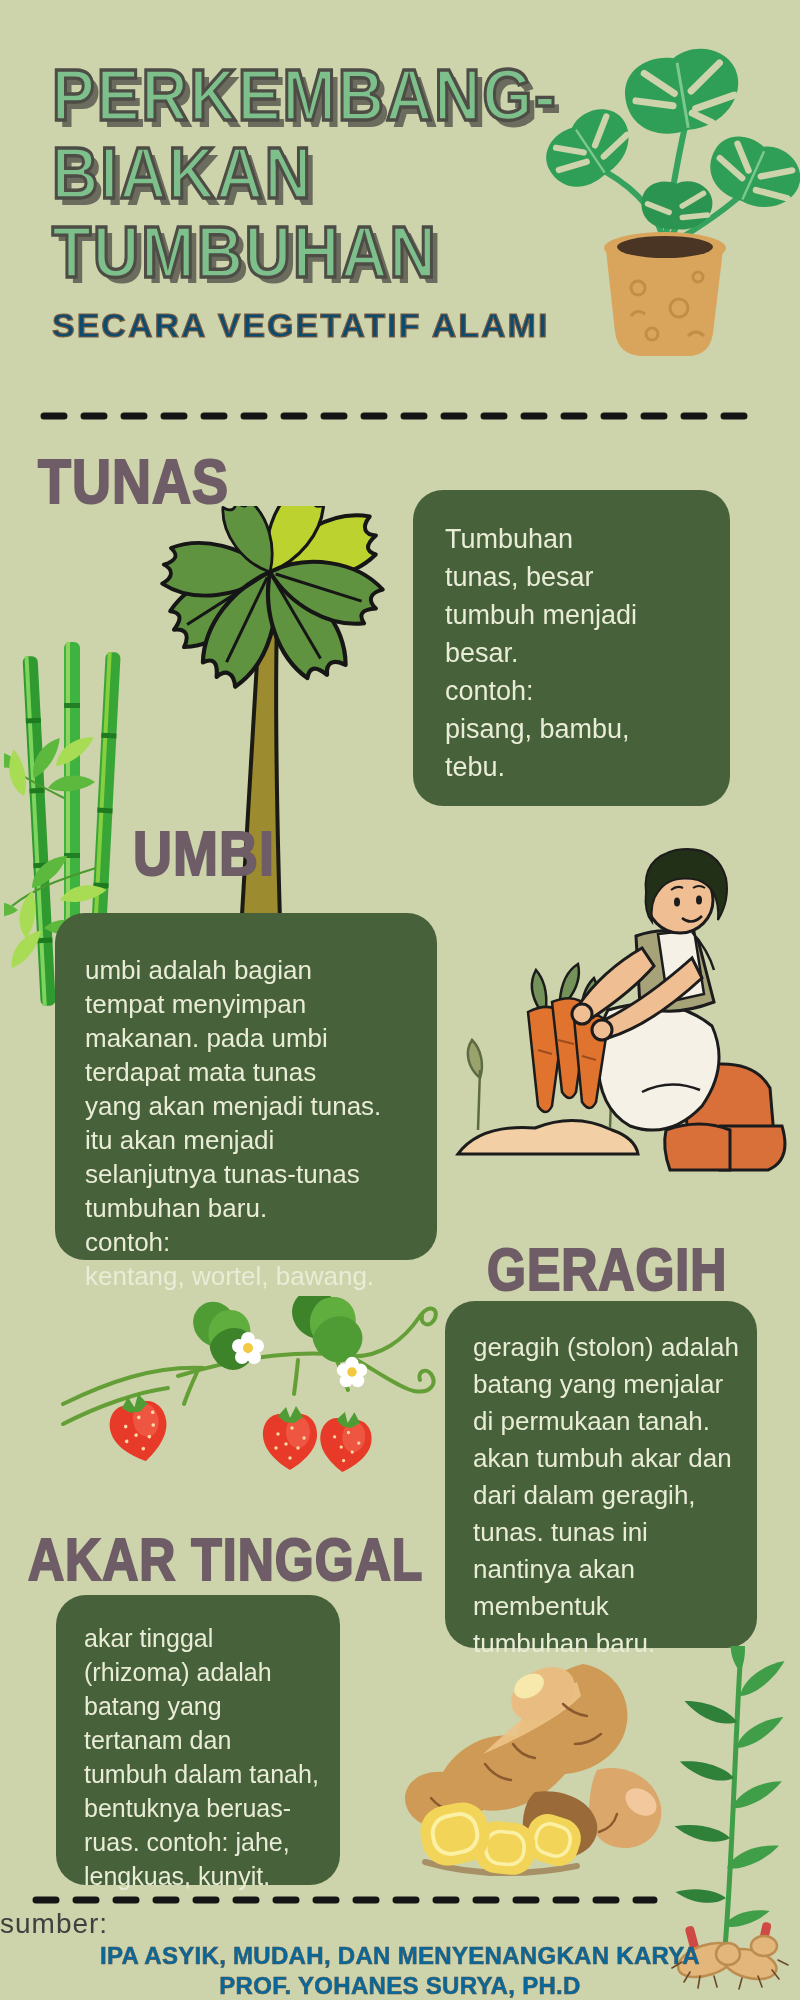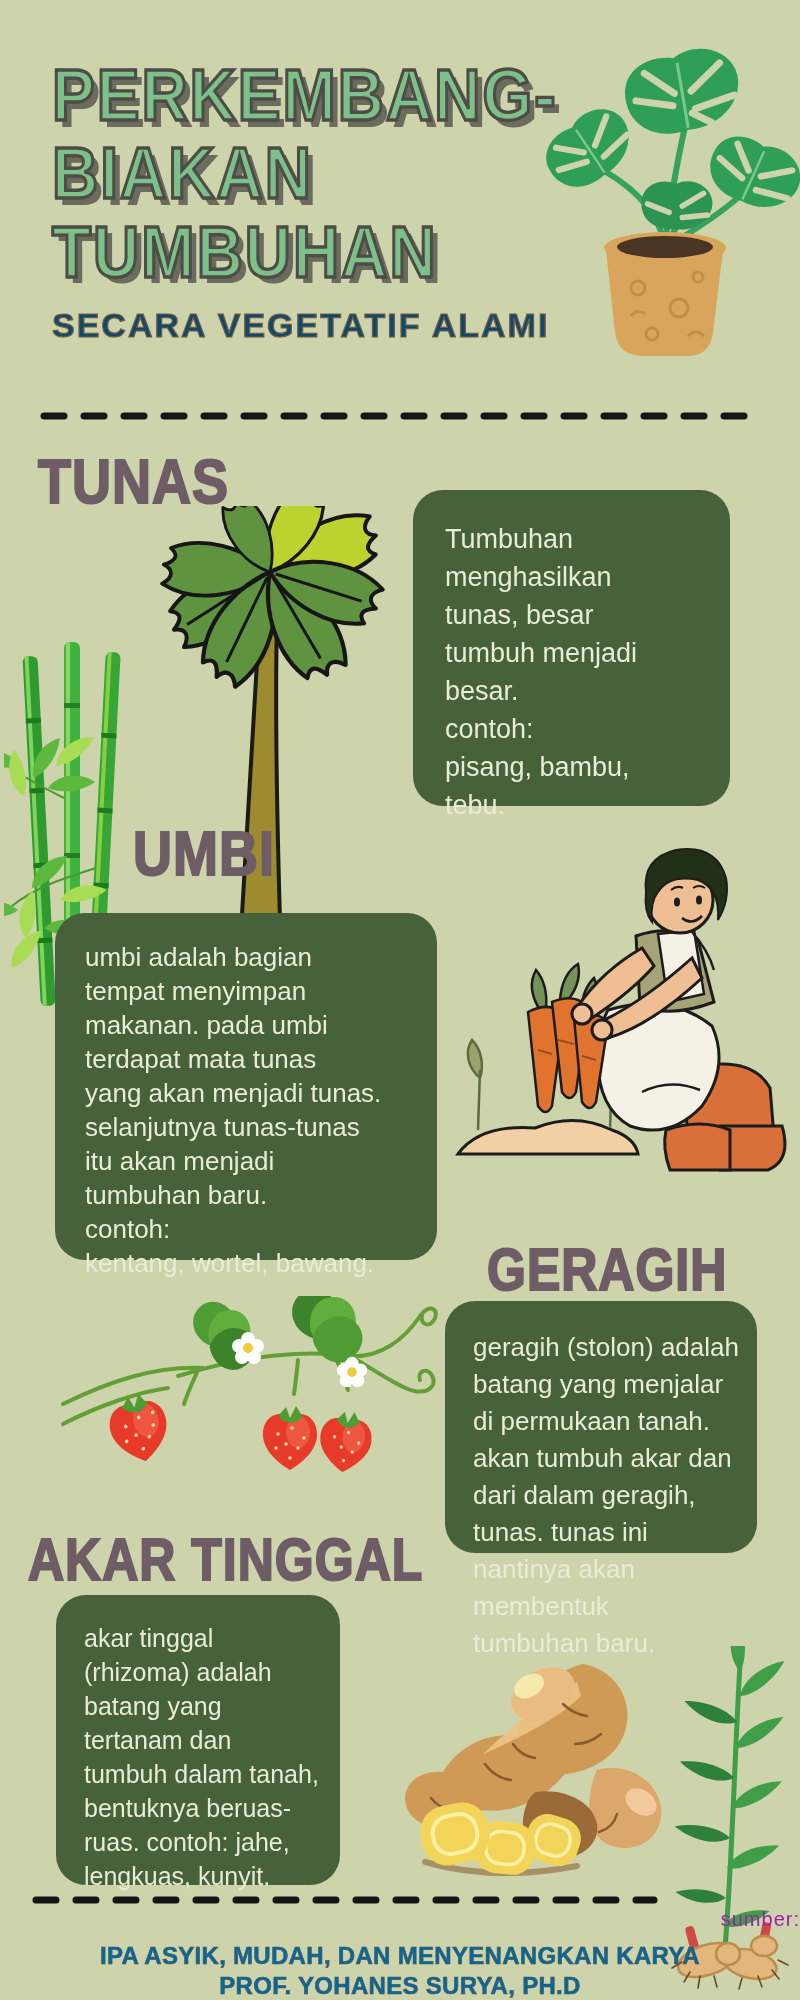--- a/index.html
+++ b/index.html
@@ -35,36 +35,36 @@
   .h-umbi{left:133px;top:816px;font-size:54px;}
   .h-geragih{left:487px;top:1236px;font-size:50px;}
   .h-akar{left:28px;top:1526px;font-size:50px;}
   
   .card{
     position:absolute;background:#47613a;border-radius:30px;
     color:#e9ecd6;box-sizing:border-box;
   }
   .card .ln{white-space:nowrap;}
   .card-tunas{left:413px;top:490px;width:317px;height:316px;padding:30px 0 0 32px;font-size:27px;line-height:38px;}
-  .card-umbi{left:55px;top:913px;width:382px;height:347px;padding:27px 0 0 30px;font-size:26px;line-height:34px;}
-  .card-geragih{left:445px;top:1301px;width:312px;height:252px;padding:28px 0 0 28px;font-size:26px;line-height:37px;}
+  .card-umbi{left:55px;top:913px;width:382px;height:347px;padding:40px 0 0 30px;font-size:26px;line-height:34px;}
+  .card-geragih{left:445px;top:1301px;width:312px;height:347px;padding:28px 0 0 28px;font-size:26px;line-height:37px;}
   .card-akar{left:56px;top:1595px;width:284px;height:290px;padding:26px 0 0 28px;font-size:25px;line-height:34px;}
   
   .illus{position:absolute;}
   .monstera{left:538px;top:36px;}
   .bamboo{left:4px;top:638px;}
   .papaya{left:150px;top:506px;}
   .person{left:430px;top:830px;}
   .strawberry{left:48px;top:1296px;}
   .ginger{left:365px;top:1642px;}
   .sprout{left:662px;top:1646px;}
   
   .sumber{
-    position:absolute;left:0;top:1908px;width:800px;text-align:right;
-    font-size:20px;color:#a21caf;letter-spacing:1px;
+    position:absolute;left:0;top:1908px;width:800px;text-align:left;
+    font-size:28px;color:#404040;letter-spacing:1px;
   }
   .credit{
     position:absolute;left:0;width:800px;text-align:center;
     font-weight:bold;color:#0369a1;font-size:24px;letter-spacing:0.3px;
     -webkit-text-stroke:0.6px #55544c;
   }
   .credit1{top:1942px;}
   .credit2{top:1972px;}
 </style>
 </head>
@@ -227,39 +227,38 @@
         <path transform="rotate(150)" d="M6,0 L98,-4"></path>
         <path transform="rotate(118)" d="M6,0 L100,-4"></path>
         <path transform="rotate(62)" d="M6,0 L100,-4"></path>
         <path transform="rotate(20)" d="M6,0 L96,-4"></path>
       </g>
     </g>
   </svg>
 
   <div class="card card-tunas">
     <div class="ln">Tumbuhan</div>
-    <div class="ln">menghasilkan</div>
     <div class="ln">tunas, besar</div>
     <div class="ln">tumbuh menjadi</div>
     <div class="ln">besar.</div>
     <div class="ln">contoh:</div>
     <div class="ln">pisang, bambu,</div>
     <div class="ln">tebu.</div>
   </div>
 
   <div class="sec-h h-umbi">UMBI</div>
 
   <div class="card card-umbi">
     <div class="ln">umbi adalah bagian</div>
     <div class="ln">tempat menyimpan</div>
     <div class="ln">makanan. pada umbi</div>
     <div class="ln">terdapat mata tunas</div>
     <div class="ln">yang akan menjadi tunas.</div>
+    <div class="ln">itu akan menjadi</div>
     <div class="ln">selanjutnya tunas-tunas</div>
-    <div class="ln">itu akan menjadi</div>
     <div class="ln">tumbuhan baru.</div>
     <div class="ln">contoh:</div>
     <div class="ln">kentang, wortel, bawang.</div>
   </div>
 
   <svg class="illus person" width="372" height="352" viewBox="0 0 372 352">
 
     <path d="M28,324 Q50,294 105,298 Q145,282 182,300 Q205,308 208,324 Z" fill="#f2cfa4" stroke="#1c1c1c" stroke-width="3"></path>
 
     <g stroke="#5d6b44" stroke-width="2.5" fill="#9aa36b">

